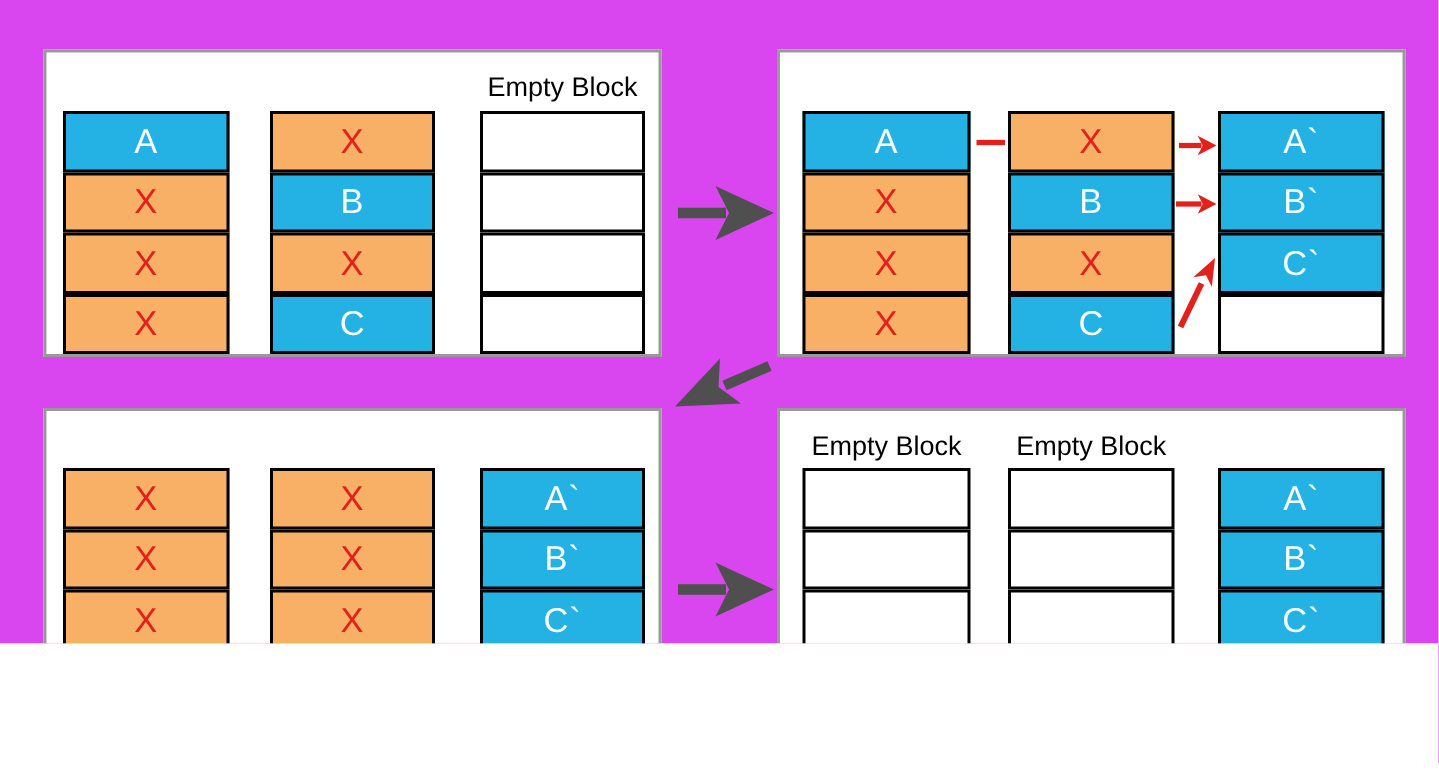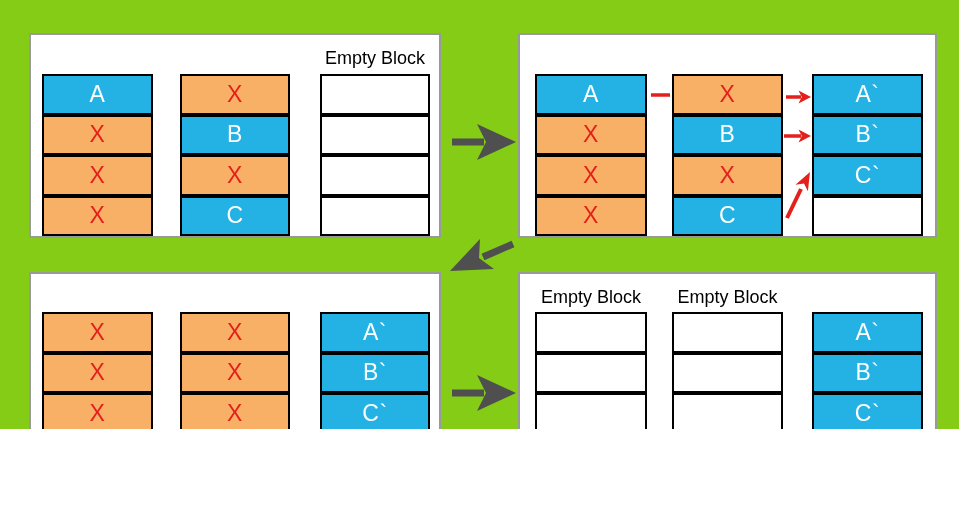--- a/index.html
+++ b/index.html
@@ -1,17 +1,17 @@
 <!DOCTYPE html>
 <html style="--cyan: #24b2e4; --orange: #f7b065; --red: #e3201c; --arrow-gray: #4f4f4f; --panel-border: #999999; --block-border: #000000;"><head>
 <meta charset="utf-8">
 <style>
   html,body{margin:0;padding:0;background:#fff;}
   .stage{
-    position:relative;width:959px;height:429px;background:#84cc16;
+    position:relative;width:959px;height:429px;background:#d946ef;
     font-family:"Liberation Sans",sans-serif;overflow:hidden;
   }
   .panel{
     position:absolute;box-sizing:border-box;background:#ffffff;
     border:2px solid var(--panel-border,#999);
   }
   .panel-1{left:29px;top:33px;width:412px;height:205px;}
   .panel-2{left:518px;top:33px;width:419px;height:205px;}
   .panel-3{left:29px;top:272px;width:412px;height:209px;}
   .panel-4{left:518px;top:272px;width:419px;height:209px;}

